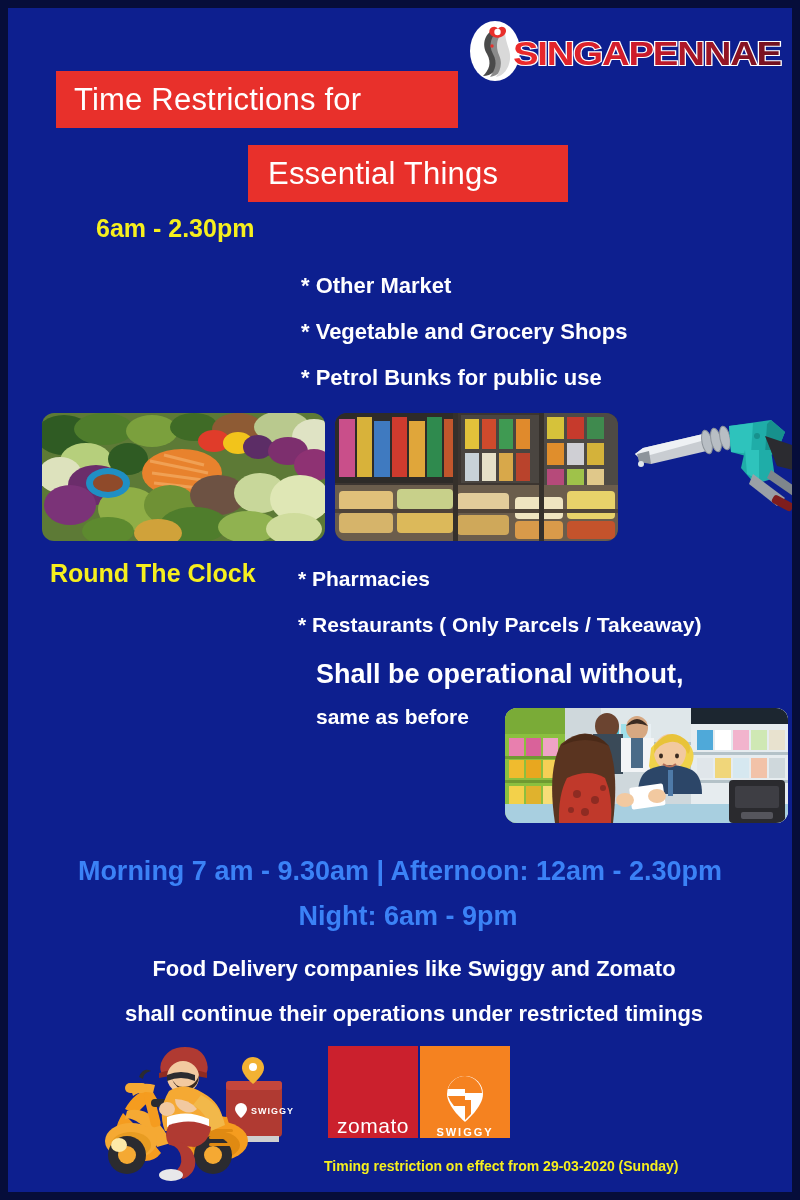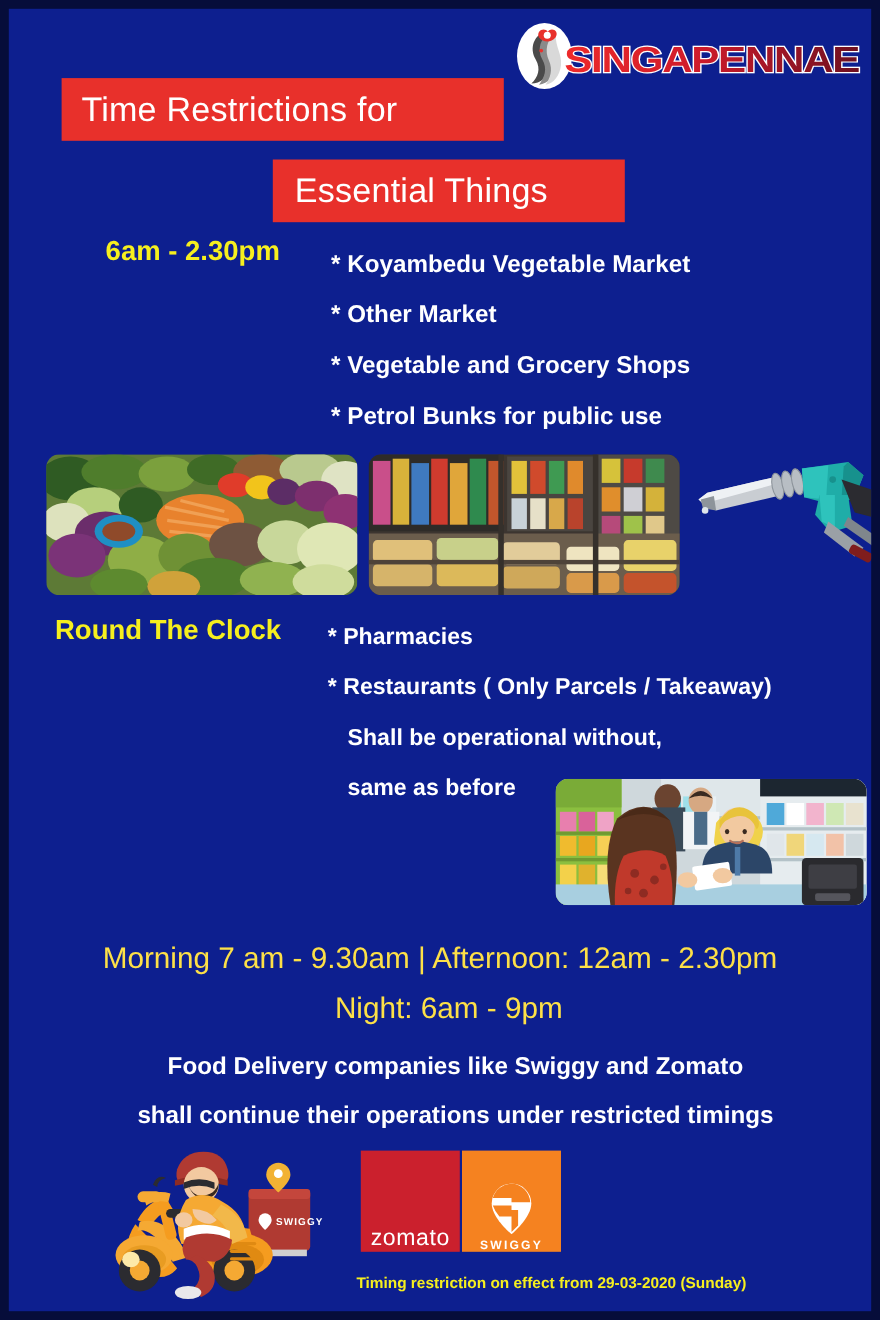--- a/index.html
+++ b/index.html
@@ -57,22 +57,22 @@
     white-space:nowrap;
   }
   .item{
     position:absolute;
     color:#ffffff;
     font-weight:bold;
     white-space:nowrap;
   }
   .yellow-line{
     position:absolute;
-    color:#fde047;
-    font-weight:normal;
+    color:#3b82f6;
+    font-weight:bold;
     white-space:nowrap;
     text-align:center;
   }
   .white-line{
     position:absolute;
     color:#ffffff;
     font-weight:bold;
     white-space:nowrap;
     text-align:center;
     padding-left:14px;
@@ -82,21 +82,21 @@
   #slot1-label{left:88px; top:206px; font-size:25px;}
   #s1i0{left:293px; top:219px; font-size:22px;}
   #s1i1{left:293px; top:265px; font-size:22px;}
   #s1i2{left:293px; top:311px; font-size:22px;}
   #s1i3{left:293px; top:357px; font-size:22px;}
 
   
   #slot2-label{left:42px; top:551px; font-size:25px;}
   #s2i0{left:290px; top:559px; font-size:21px;}
   #s2i1{left:290px; top:605px; font-size:21px;}
-  #s2i2{left:308px; top:651px; font-size:21px;}
+  #s2i2{left:308px; top:651px; font-size:27px;}
   #s2i3{left:308px; top:697px; font-size:21px;}
 
   
   #t-line0{left:0; top:848px; width:784px; font-size:27px;}
   #t-line1{left:0; top:893px; width:800px; font-size:27px;}
   #d-line0{left:0; top:948px; width:784px; font-size:22px;}
   #d-line1{left:0; top:993px; width:784px; font-size:22px;}
 
   
   #footnote{
@@ -160,21 +160,20 @@
         </defs>
         <text x="0" y="31" font-family="'Liberation Sans', sans-serif" font-size="33" font-weight="bold" letter-spacing="-1" fill="url(#wm)" stroke="#ffffff" stroke-width="2.2" paint-order="stroke" textLength="268" lengthAdjust="spacingAndGlyphs">SINGAPENNAE</text>
       </svg>
     </div>
   </div>
 
   <div class="banner" id="banner1">Time Restrictions for</div>
   <div class="banner" id="banner2">Essential Things</div>
 
   <div class="time-label" id="slot1-label">6am - 2.30pm</div>
-  <div class="item" id="s1i0">* Koyambedu Vegetable Market</div>
   <div class="item" id="s1i1">* Other Market</div>
   <div class="item" id="s1i2">* Vegetable and Grocery Shops</div>
   <div class="item" id="s1i3">* Petrol Bunks for public use</div>
 
   <div class="photo" id="photo-veg">
     <svg viewBox="0 0 283 128" preserveAspectRatio="none">
       <rect width="283" height="128" fill="#5d7a36"></rect>
       <g>
         <ellipse cx="22" cy="22" rx="28" ry="20" fill="#2f5b23"></ellipse>
         <ellipse cx="62" cy="16" rx="30" ry="16" fill="#4f7d2c"></ellipse>

